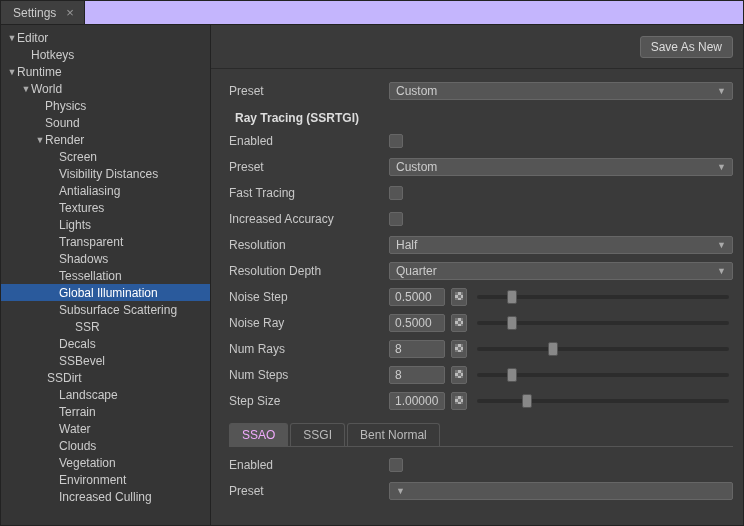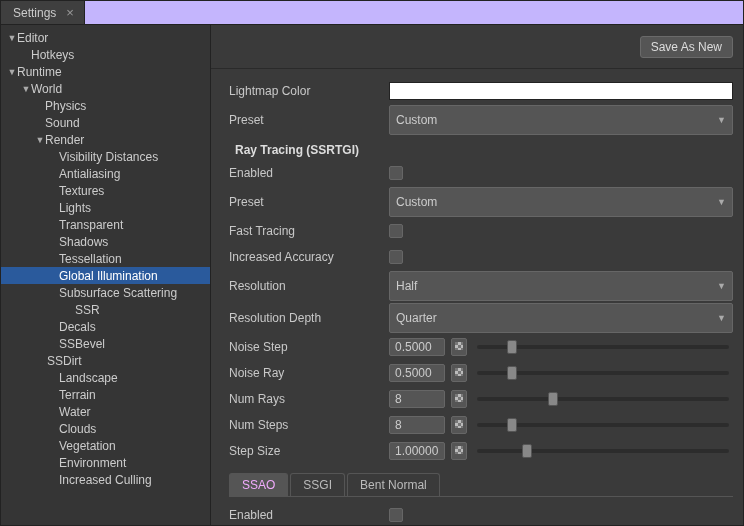--- a/index.html
+++ b/index.html
@@ -16,21 +16,21 @@
 .tree-arw { width: 10px; display: inline-block; text-align: center; color: #aaa; font-size: 9px; }
 .main { flex: 1; display: flex; flex-direction: column; overflow: hidden; }
 .topbar { height: 44px; display: flex; justify-content: flex-end; align-items: center; padding-right: 10px; border-bottom: 1px solid #2a2a2a; }
 .btn { background: #555; border: 1px solid #6a6a6a; border-radius: 3px; padding: 3px 10px; color: #ddd; cursor: pointer; }
 .form { flex: 1; overflow-y: auto; padding: 10px 10px 10px 18px; }
 .row { display: flex; align-items: center; min-height: 24px; margin-bottom: 2px; }
 .row .lbl { width: 160px; color: #c8c8c8; }
 .row .ctrl { flex: 1; display: flex; align-items: center; gap: 6px; }
 .section-hdr { font-weight: bold; color: #ddd; padding: 6px 0 4px 6px; }
 .colorbox { flex: 1; height: 18px; background: #fff; border: 1px solid #222; cursor: pointer; }
-.select { flex: 1; height: 30px; background: #555; border: 1px solid #666; display: flex; align-items: center; padding: 0 6px; justify-content: space-between; cursor: pointer; border-radius: 2px; }
+.select { flex: 1; height: 18px; background: #555; border: 1px solid #666; display: flex; align-items: center; padding: 0 6px; justify-content: space-between; cursor: pointer; border-radius: 2px; }
 .select .arw { color: #aaa; font-size: 9px; }
 .chk { width: 14px; height: 14px; background: #555; border: 1px solid #666; cursor: pointer; border-radius: 2px; }
 .numbox { width: 56px; height: 18px; background: #555; border: 1px solid #666; display: flex; align-items: center; padding: 0 5px; border-radius: 2px; }
 .resetbtn { width: 16px; height: 18px; background: #555; border: 1px solid #666; cursor: pointer; border-radius: 2px; position: relative; }
 .resetbtn::before { content:""; position:absolute; left:3px; top:3px; width:8px; height:8px;
   background: linear-gradient(45deg, #bbb 25%, transparent 25%, transparent 75%, #bbb 75%),
               linear-gradient(45deg, #bbb 25%, #777 25%, #777 75%, #bbb 75%);
   background-size: 6px 6px; background-position: 0 0, 3px 3px; }
 .slider { flex: 1; height: 4px; background: #2c2c2c; position: relative; border-radius: 2px; margin: 0 4px; }
 .slider .thumb { position: absolute; top: -5px; width: 10px; height: 14px; background: #888; border: 1px solid #555; border-radius: 2px; }
@@ -76,20 +76,24 @@
         <div class="tree-row" style="padding-left: 34px;">
           <span class="tree-arw"></span>
           <span>Sound</span>
         </div>
         <div class="tree-row" style="padding-left: 34px;">
           <span class="tree-arw">▼</span>
           <span>Render</span>
         </div>
         <div class="tree-row" style="padding-left: 48px;">
           <span class="tree-arw"></span>
+          <span>Screen</span>
+        </div>
+        <div class="tree-row" style="padding-left: 48px;">
+          <span class="tree-arw"></span>
           <span>Visibility Distances</span>
         </div>
         <div class="tree-row" style="padding-left: 48px;">
           <span class="tree-arw"></span>
           <span>Antialiasing</span>
         </div>
         <div class="tree-row" style="padding-left: 48px;">
           <span class="tree-arw"></span>
           <span>Textures</span>
         </div>
@@ -161,26 +165,20 @@
           <span class="tree-arw"></span>
           <span>Increased Culling</span>
         </div>
       </div>
     <div class="main">
       <div class="topbar">
         <button class="btn">Save As New</button>
       </div>
       <div class="form">
 
-        <div class="row">
-          <div class="lbl">Lightmap Color</div>
-          <div class="ctrl">
-              <div class="colorbox"></div>
-            </div>
-        </div>
 
         <div class="row">
           <div class="lbl">Preset</div>
           <div class="ctrl">
             <div class="select">
               <span>Custom</span>
               <span class="arw">▼</span>
             </div>
           </div>
         </div>

